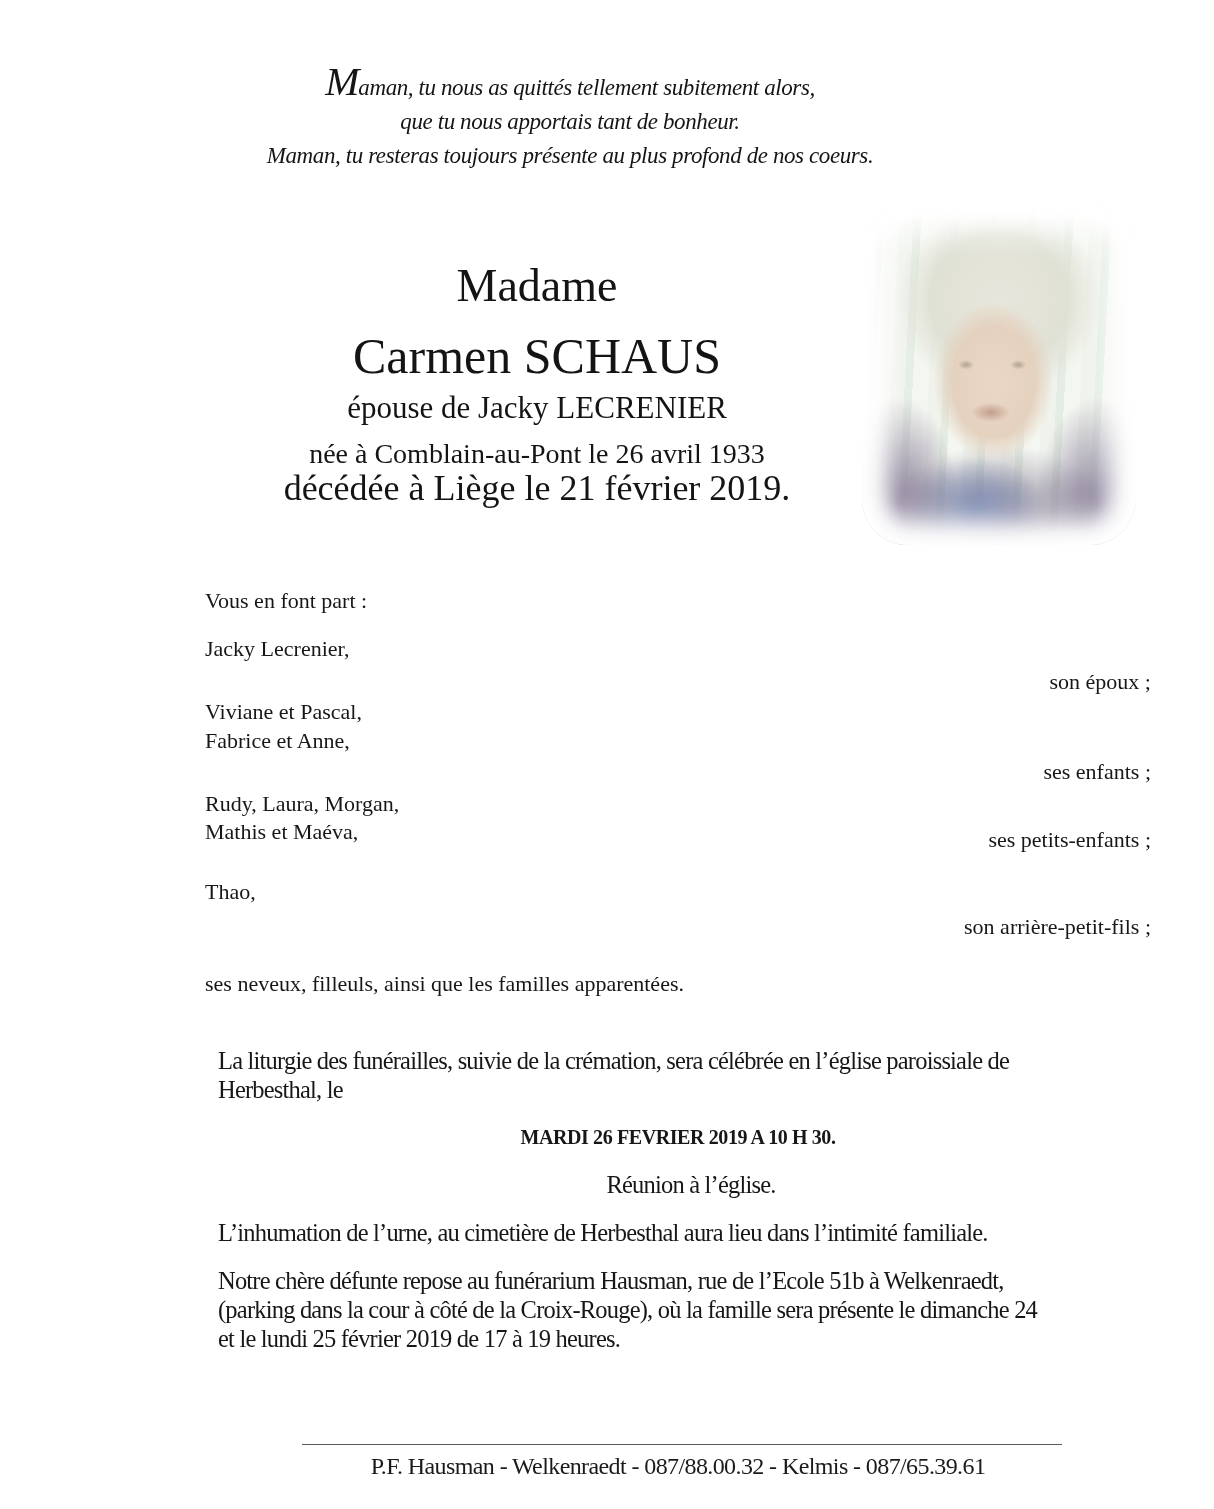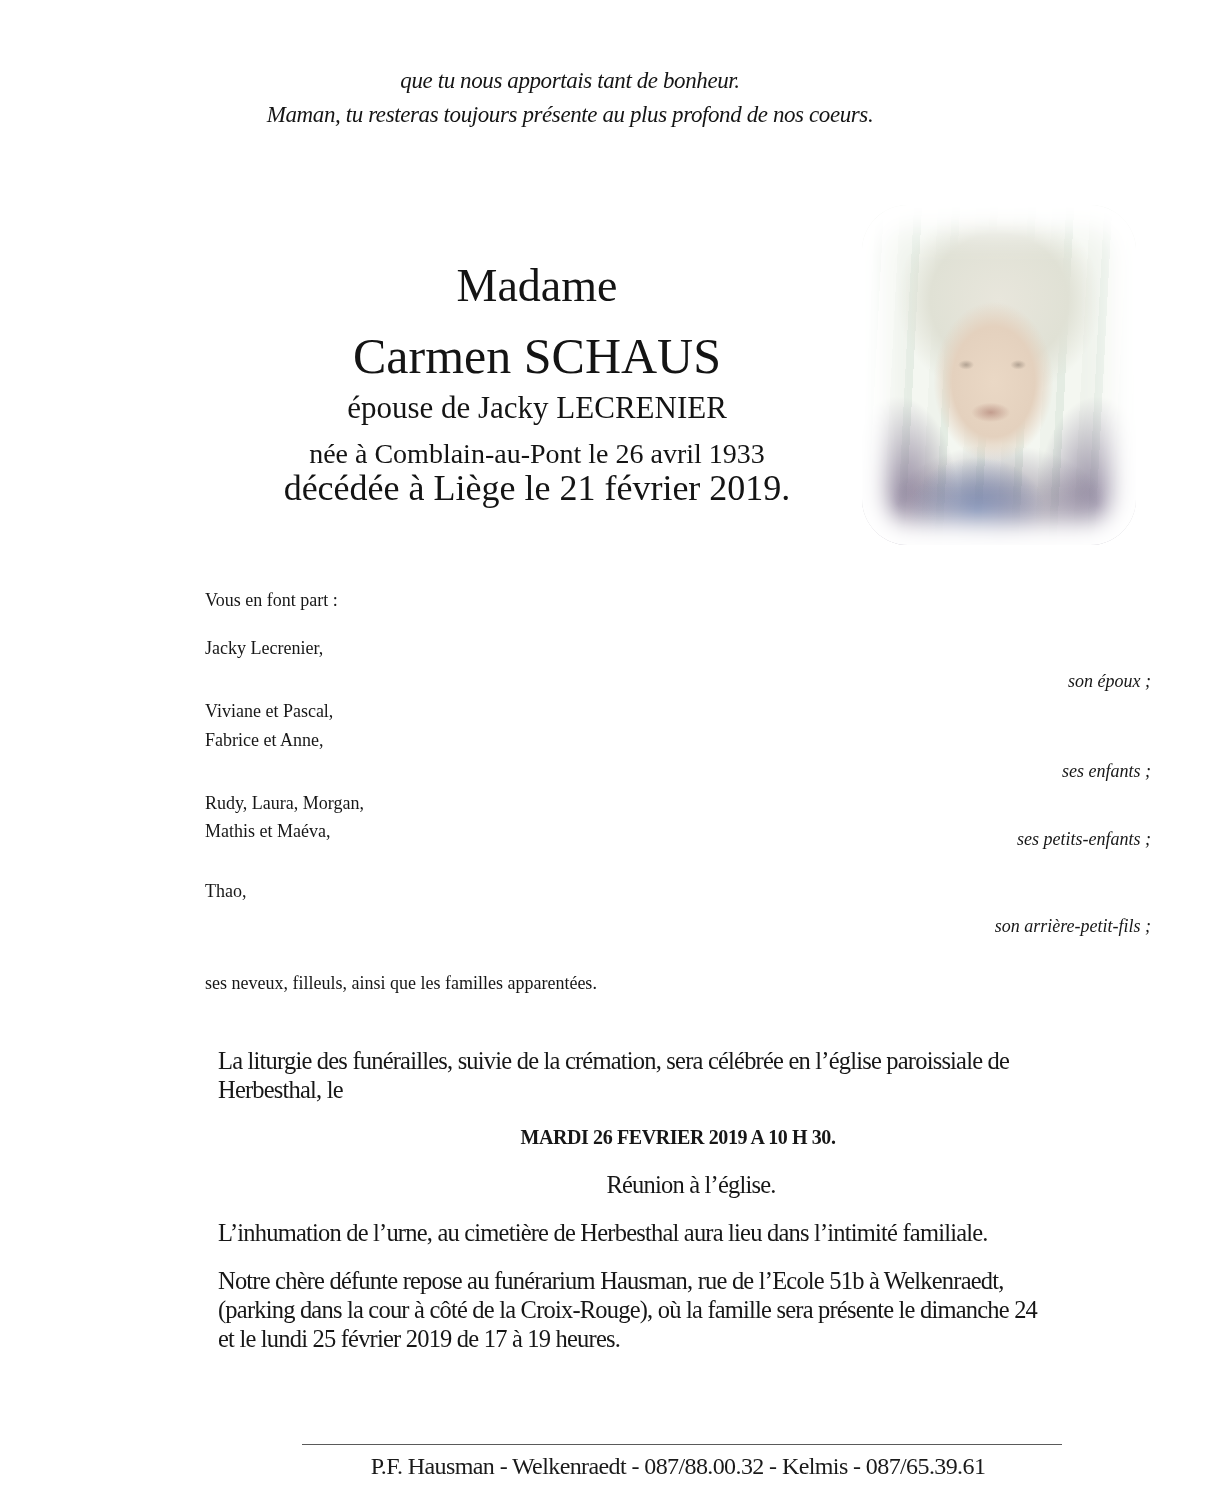--- a/index.html
+++ b/index.html
@@ -52,22 +52,22 @@
       #f2f5ef;
     box-shadow: inset 0 0 34px 24px #ffffff;
   }
   .photo::after {
     content: ""; position: absolute; inset: 0;
     border-radius: 46px;
     box-shadow: inset 0 0 22px 12px rgba(255,255,255,0.85);
   }
 
   
-  .col { left: 205px; width: 946px; font-size: 18px; line-height: 31px; color: #171717; }
-  .right-label { text-align: right; font-style: italic; }
+  .col { left: 205px; width: 946px; font-size: 22px; line-height: 31px; color: #171717; }
+  .right-label { text-align: right; }
   .r-intro   { top: 585px; }
   .r-jacky   { top: 633px; }
   .r-epoux   { top: 666px; }
   .r-viviane { top: 696px; }
   .r-fabrice { top: 725px; }
   .r-enfants { top: 756px; }
   .r-rudy    { top: 788px; }
   .r-mathis  { top: 816px; }
   .r-petits  { top: 824px; }
   .r-thao    { top: 876px; }
@@ -91,20 +91,21 @@
     left: 205px; top: 1451px; width: 946px;
     text-align: center;
     font-size: 24px; letter-spacing: -0.6px; line-height: 30px;
     color: #1a1a1a;
   }
 </style>
 </head>
 <body>
 
 <div class="abs epigraph">
+  <div><span class="initial">M</span><span>aman, tu nous as quittés tellement subitement alors,</span></div>
   <div>que tu nous apportais tant de bonheur.</div>
   <div>Maman, tu resteras toujours présente au plus profond de nos coeurs.</div>
 </div>
 
 <div class="abs title-line t-madame">Madame</div>
 <div class="abs title-line t-name">Carmen SCHAUS</div>
 <div class="abs title-line t-spouse">épouse de Jacky LECRENIER</div>
 <div class="abs title-line t-birth">née à Comblain-au-Pont le 26 avril 1933</div>
 <div class="abs title-line t-death">décédée à Liège le 21 février 2019.</div>
 

